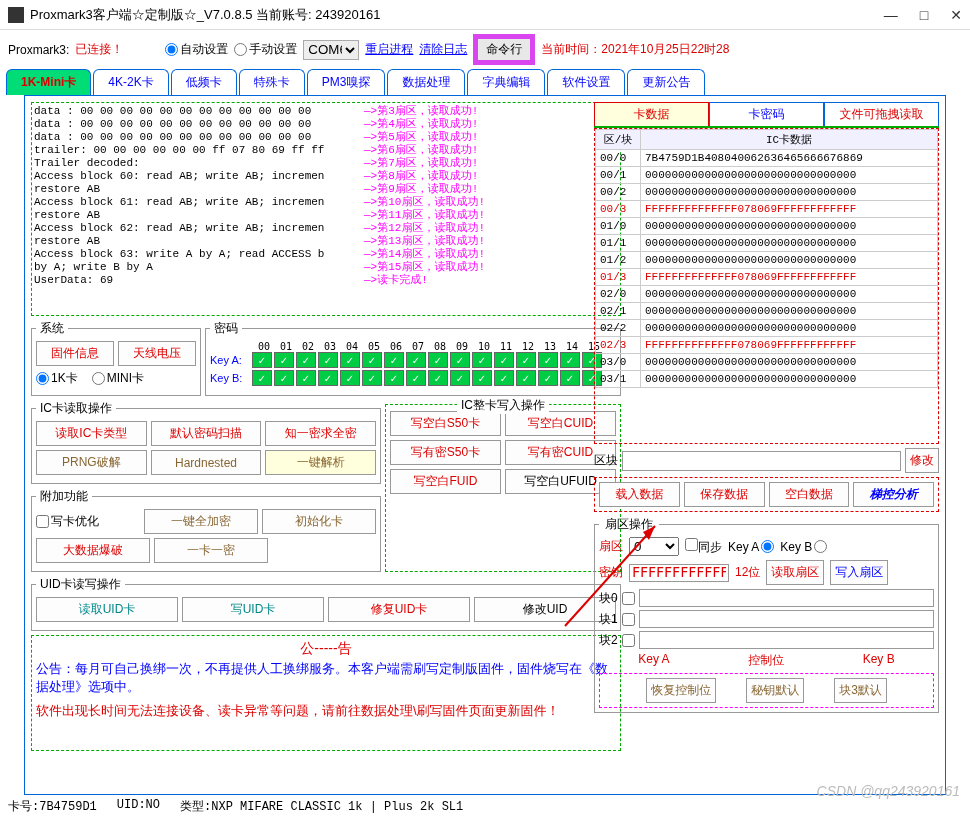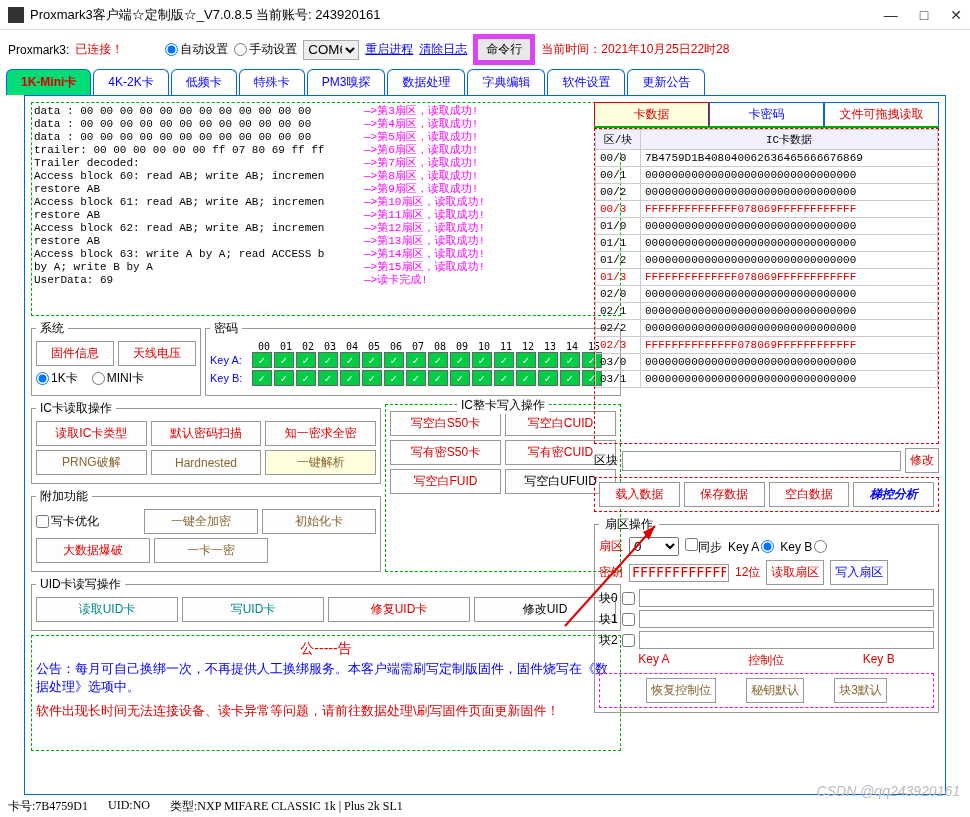--- a/index.html
+++ b/index.html
@@ -60,21 +60,21 @@
 .sorow select { width: 50px; }
 .sorow input[type="text"] { border: 1px solid #999; height: 18px; padding: 0 2px; font-family: monospace; }
 .blkrow { display: flex; align-items: center; gap: 4px; margin-bottom: 3px; }
 .blkrow input[type="text"] { flex: 1; border: 1px solid #999; height: 18px; }
 .keylabels { display: flex; justify-content: space-around; color: #d00; font-size: 12px; margin: 2px 0; }
 .restorebtns { border: 1px dashed #f0f; padding: 4px; display: flex; gap: 30px; justify-content: center; margin-top: 4px; }
 .notice { border: 1px dashed #0a0; margin-top: 4px; padding: 4px; font-size: 13px; height: 116px; }
 .notice .ntitle { color: #d00; text-align: center; font-size: 14px; }
 .notice .body { color: #00f; margin-top: 2px; }
 .notice .body2 { color: #d00; margin-top: 6px; }
-.statusbar { position: absolute; bottom: 2px; left: 8px; right: 8px; font-family: Liberation Serif, serif; font-size: 12px; display: flex; gap: 20px; }
+.statusbar { position: absolute; bottom: 2px; left: 8px; right: 8px; font-family: Liberation Mono, monospace; font-size: 12px; display: flex; gap: 20px; }
 .arrow { position: absolute; left: 530px; top: 420px; width: 120px; height: 120px; pointer-events: none; }
 .watermark { position: absolute; right: 10px; bottom: 18px; color: #bbb; font-size: 14px; font-style: italic; }
 </style>
 </head>
 <body>
 
 <div class="titlebar">
   <div class="icon"></div>
   <div class="title">Proxmark3客户端☆定制版☆_V7.0.8.5  当前账号: 243920161</div>
   <div class="winbtns">

